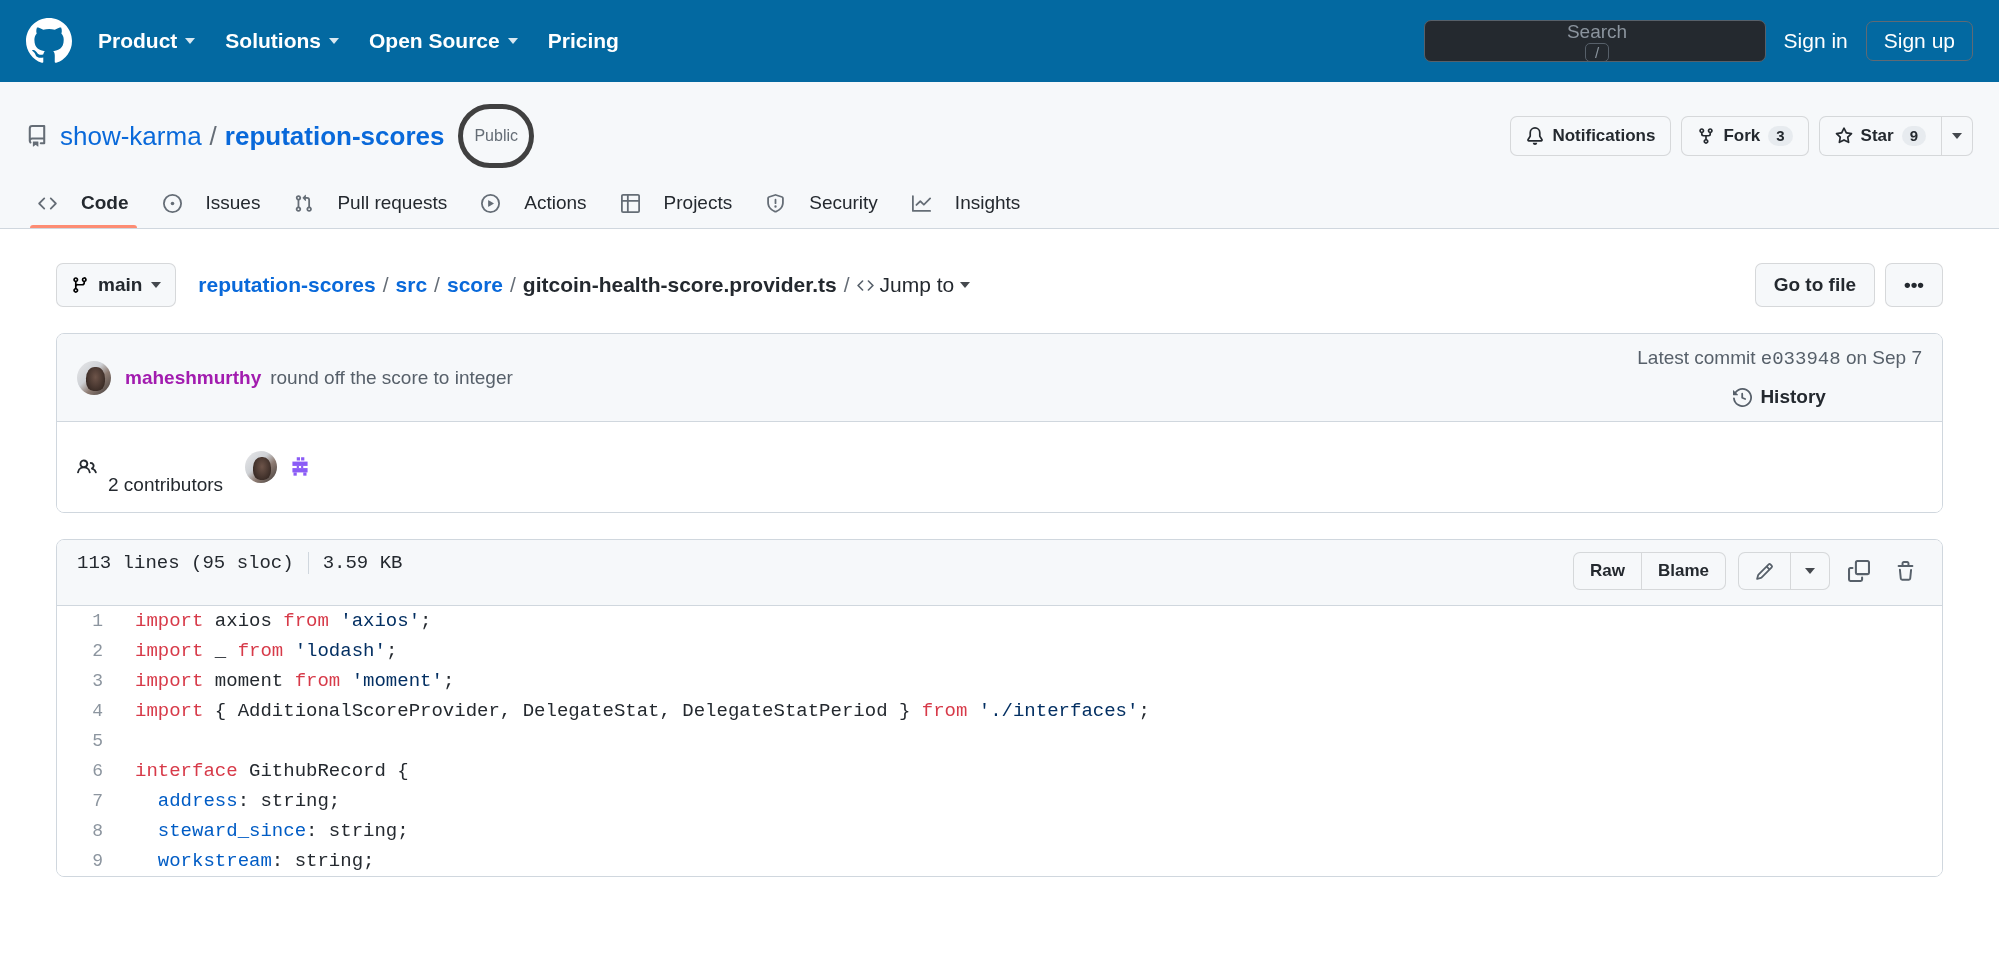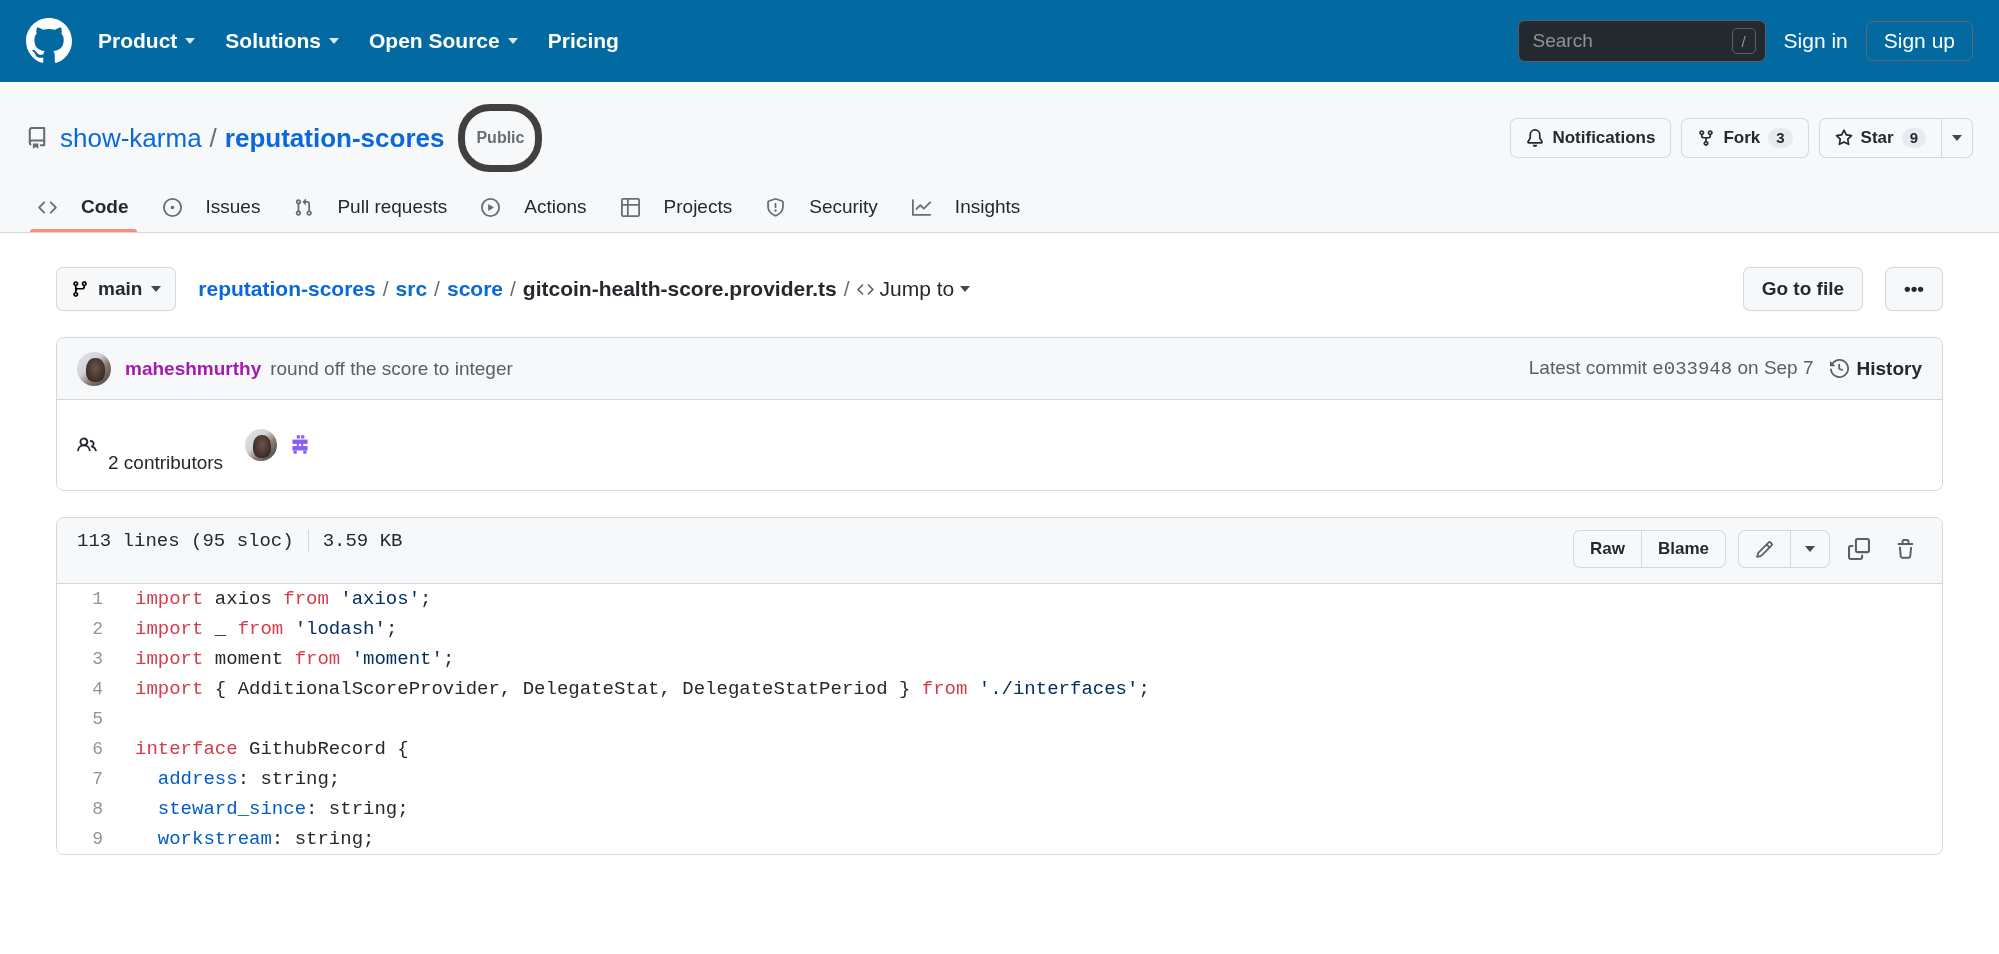--- a/index.html
+++ b/index.html
@@ -35,27 +35,28 @@
     border-right: 5px solid transparent;
     border-top: 6px solid #ffffff;
     opacity: .85;
     display: inline-block;
   }
   .gh-header-right {
     margin-left: auto;
     display: flex; align-items: center; gap: 18px;
   }
   .search-box {
-    width: 248px; height: 42px;
+    width: 342px; height: 42px;
     border: 1px solid #57606a;
     border-radius: 7px;
     background: #24292f;
     display: flex; align-items: center;
     padding: 0 9px 0 14px;
     cursor: text;
+    flex-direction: column;
   }
   .search-box .placeholder {
     flex: 1; color: #8b949e; font-size: 19px;
   }
   .slash-key {
     border: 1px solid #57606a;
     border-radius: 5px;
     width: 24px; height: 26px;
     display: flex; align-items: center; justify-content: center;
     color: #8b949e; font-size: 15px;
@@ -86,24 +87,24 @@
   .repo-icon svg { width: 22px; height: 22px; fill: #656d76; }
   .repo-owner {
     font-size: 26px; color: #0969da; font-weight: 400; cursor: pointer;
   }
   .repo-sep { font-size: 26px; color: #656d76; margin: 0 8px; }
   .repo-name {
     font-size: 26px; color: #0969da; font-weight: 600; cursor: pointer;
   }
   .visibility-badge {
     margin-left: 14px;
-    border: 7px solid #404040;
+    border: 5px solid #404040;
     border-radius: 2em;
     padding: 16px 11px;
-    font-size: 16px; color: #656d76; line-height: 22px; font-weight: bold;
+    font-size: 16px; color: #656d76; line-height: 22px;
   }
   .repo-actions {
     margin-left: auto;
     display: flex; align-items: center;
   }
   .btn {
     display: inline-flex; align-items: center; gap: 8px;
     background: #f6f8fa;
     border: 1px solid rgba(31,35,40,.15);
     border-radius: 7px;
@@ -175,21 +176,21 @@
     font-size: 21px;
     display: flex; align-items: center; flex-wrap: wrap;
   }
   .bc-link { color: #0969da; font-weight: 600; cursor: pointer; }
   .bc-sep { color: #656d76; margin: 0 7px; font-weight: 400; }
   .bc-current { color: #24292f; font-weight: 600; }
   .jump-to {
     display: inline-flex; align-items: center; gap: 6px;
     color: #24292f; font-weight: 400; cursor: pointer;
   }
-  .file-nav-right { margin-left: auto; display: flex; align-items: flex-start; gap: 12px; }
+  .file-nav-right { margin-left: auto; display: flex; align-items: flex-start; }
   .btn-lg { height: 44px; font-size: 19px; padding: 8px 18px; }
 
   
   .box {
     margin-top: 26px;
     margin-left: 30px; margin-right: 30px;
     border: 1px solid #d0d7de;
     border-radius: 8px;
     background: #ffffff;
     overflow: hidden;
@@ -212,21 +213,21 @@
     left: 26%; top: 18%; width: 56%; height: 72%;
     border-radius: 46% 46% 40% 40%;
     background: radial-gradient(ellipse at 50% 42%, #6d5449 0%, #3d2e28 70%, #241b17 100%);
   }
   .avatar.purple {
     background: #ffffff;
     display: flex; align-items: center; justify-content: center;
   }
   .commit-author { font-size: 19px; font-weight: 600; color: #a21caf; cursor: pointer; }
   .commit-msg { font-size: 19px; color: #57606a; margin-left: 9px; cursor: pointer; }
-  .commit-right { margin-left: auto; display: flex; align-items: center; gap: 16px; }
+  .commit-right { margin-left: auto; display: flex; align-items: center; gap: 16px; flex-direction: column; }
   .commit-meta { font-size: 19px; color: #57606a; }
   .commit-meta .sha { font-family: "Liberation Mono", monospace; }
   .history-link {
     display: inline-flex; align-items: center; gap: 8px;
     font-size: 19px; color: #24292f; font-weight: 600; cursor: pointer;
   }
   .contrib-row {
     display: flex; align-items: center;
     padding: 16px 20px;
     background: #ffffff;

